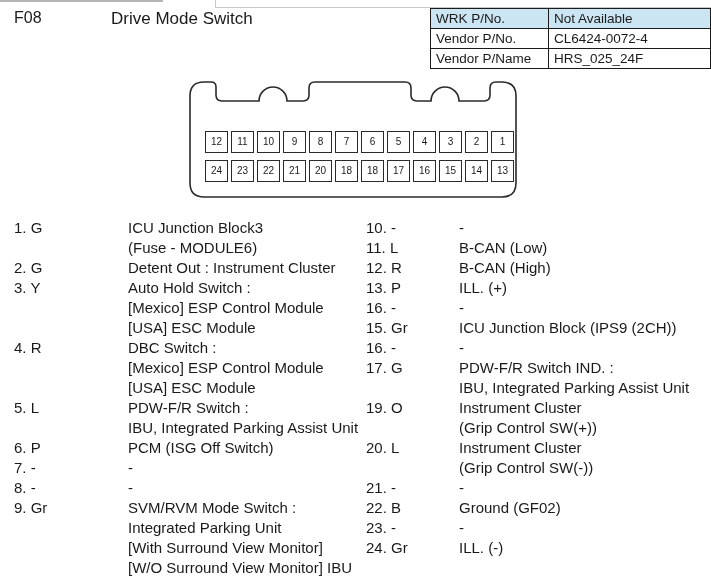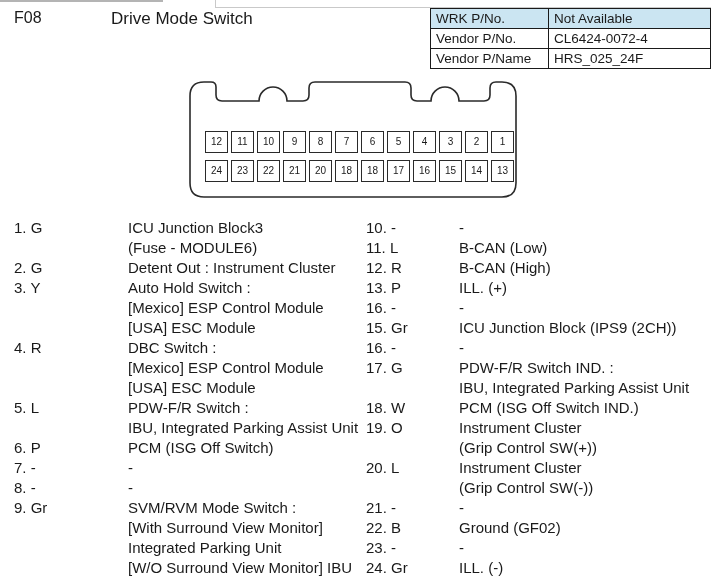--- a/index.html
+++ b/index.html
@@ -171,25 +171,25 @@
     <div class="pin-line">
       <span class="pin-label">8. -</span>
       <span class="pin-desc">-</span>
     </div>
     <div class="pin-line">
       <span class="pin-label">9. Gr</span>
       <span class="pin-desc">SVM/RVM Mode Switch :</span>
     </div>
     <div class="pin-line">
       <span class="pin-label"></span>
+      <span class="pin-desc">Integrated Parking Unit</span>
+    </div>
+    <div class="pin-line">
+      <span class="pin-label"></span>
       <span class="pin-desc">[With Surround View Monitor]</span>
-    </div>
-    <div class="pin-line">
-      <span class="pin-label"></span>
-      <span class="pin-desc">Integrated Parking Unit</span>
     </div>
     <div class="pin-line">
       <span class="pin-label"></span>
       <span class="pin-desc">[W/O Surround View Monitor] IBU</span>
     </div>
   </div>
 <div class="pin-col right" id="pin-col-right">
     <div class="pin-line">
       <span class="pin-label">10. -</span>
       <span class="pin-desc">-</span>
@@ -220,24 +220,20 @@
     </div>
     <div class="pin-line">
       <span class="pin-label">17. G</span>
       <span class="pin-desc">PDW-F/R Switch IND. :</span>
     </div>
     <div class="pin-line">
       <span class="pin-label"></span>
       <span class="pin-desc">IBU, Integrated Parking Assist Unit</span>
     </div>
     <div class="pin-line">
-      <span class="pin-label">18. W</span>
-      <span class="pin-desc">PCM (ISG Off Switch IND.)</span>
-    </div>
-    <div class="pin-line">
       <span class="pin-label">19. O</span>
       <span class="pin-desc">Instrument Cluster</span>
     </div>
     <div class="pin-line">
       <span class="pin-label"></span>
       <span class="pin-desc">(Grip Control SW(+))</span>
     </div>
     <div class="pin-line">
       <span class="pin-label">20. L</span>
       <span class="pin-desc">Instrument Cluster</span>

